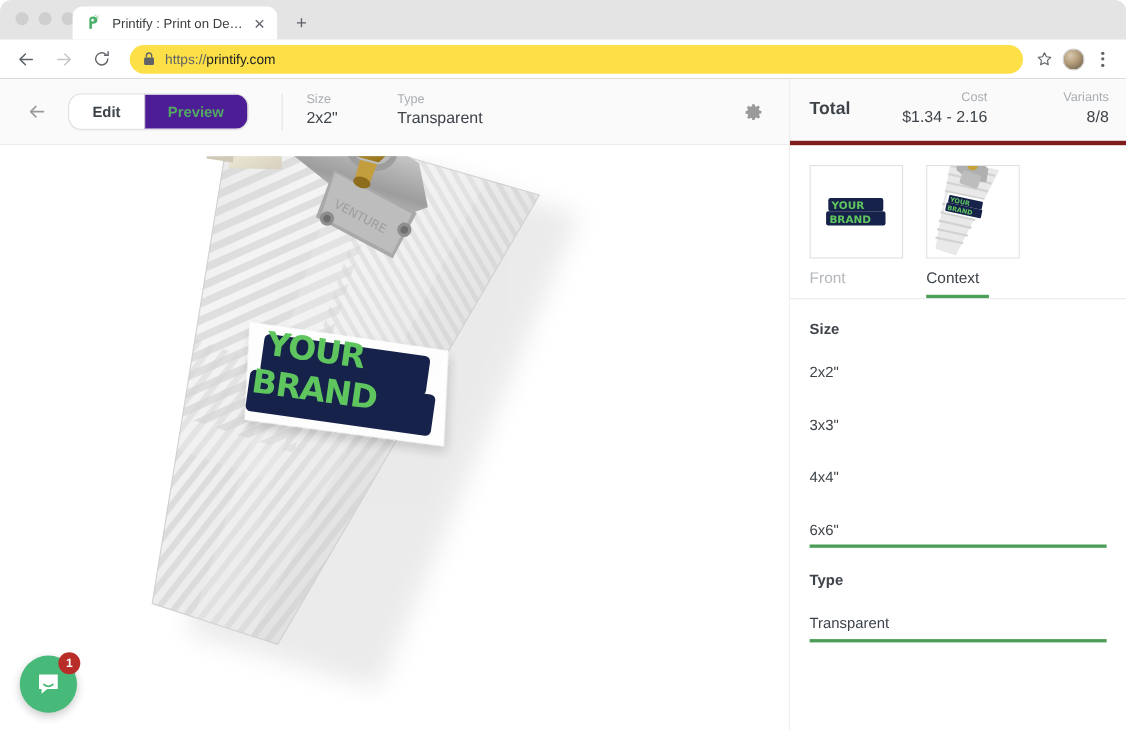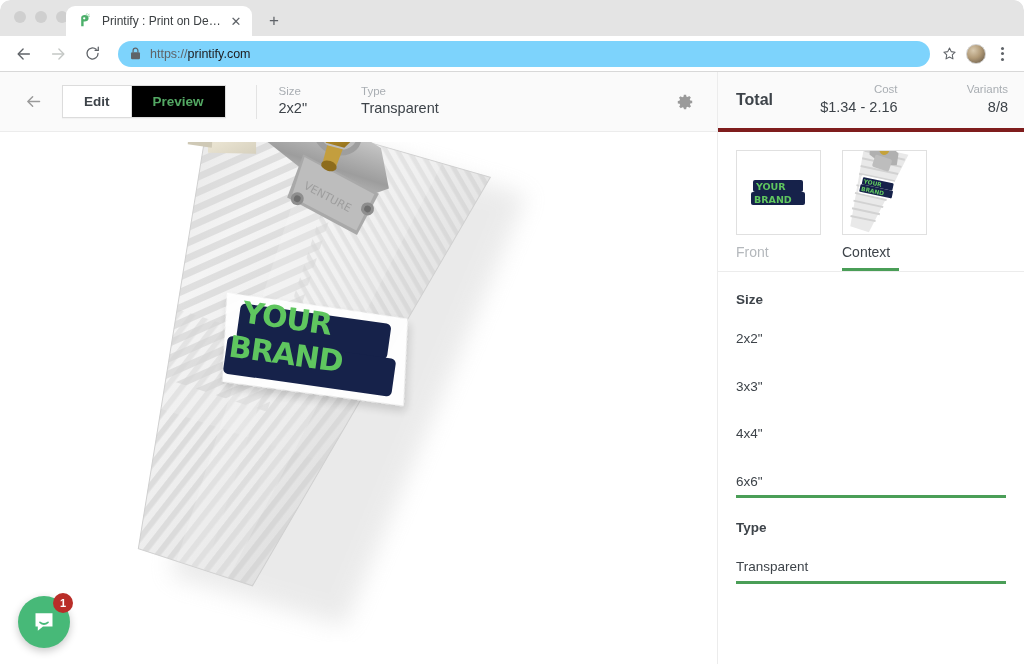--- a/index.html
+++ b/index.html
@@ -71,21 +71,21 @@
     border-bottom: 1px solid #d8d8d8;
   }
   .nav-btn {
     width: 28px; height: 28px; margin-right: 6px;
     display: flex; align-items: center; justify-content: center;
     color: #5f6368;
   }
   .nav-btn.disabled { color: #c4c7c5; }
   .omnibox {
     flex: 1; height: 26px;
-    background: #7dd3fc;
+    background: #fde047;
     border-radius: 13px;
     display: flex; align-items: center;
     padding: 0 12px; margin: 0 6px;
   }
   .lock-icon { margin-right: 9px; display: flex; align-items: center; }
   .omnibox-url { font-size: 12.5px; color: #5f6368; white-space: nowrap; }
   .omnibox-url b { color: #202124; font-weight: 400; }
   .tb-right { display: flex; align-items: center; gap: 4px; }
   .star-btn { width: 26px; height: 26px; display: flex; align-items: center; justify-content: center; color: #5f6368; }
   .avatar {
@@ -110,34 +110,34 @@
     position: relative;
   }
   .back-arrow {
     width: 30px; height: 30px;
     display: flex; align-items: center; justify-content: center;
     color: #9a9a9a; margin-right: 14px;
   }
   .segmented {
     display: flex;
     border: 1px solid #dcdcdc;
-    border-radius: 0;
+    border-radius: 12px;
     overflow: hidden;
     background: #ffffff;
     height: 33px;
     box-shadow: 0 1px 1px rgba(0,0,0,0.03);
   }
   .seg-btn {
     padding: 0 21px; height: 100%;
     display: flex; align-items: center; justify-content: center;
     font-size: 13.5px; font-weight: bold;
     background: #ffffff; color: #3d4349;
   }
   .seg-btn + .seg-btn { border-left: 1px solid #dcdcdc; }
-  .seg-btn.active { background: #000000; color: #53a863; }
+  .seg-btn.active { background: #4c1d95; color: #53a863; }
 
   .hdr-divider { width: 1px; height: 34px; background: #e3e3e3; margin: 0 22px 0 30px; }
 
   .hdr-field { margin-right: 54px; }
   .hdr-field-label { font-size: 11.5px; color: #a9aeb3; line-height: 1.35; }
   .hdr-field-value { font-size: 14.5px; color: #3d4349; line-height: 1.35; }
 
   .gear-btn {
     margin-left: auto; width: 28px; height: 28px;
     display: flex; align-items: center; justify-content: center;

